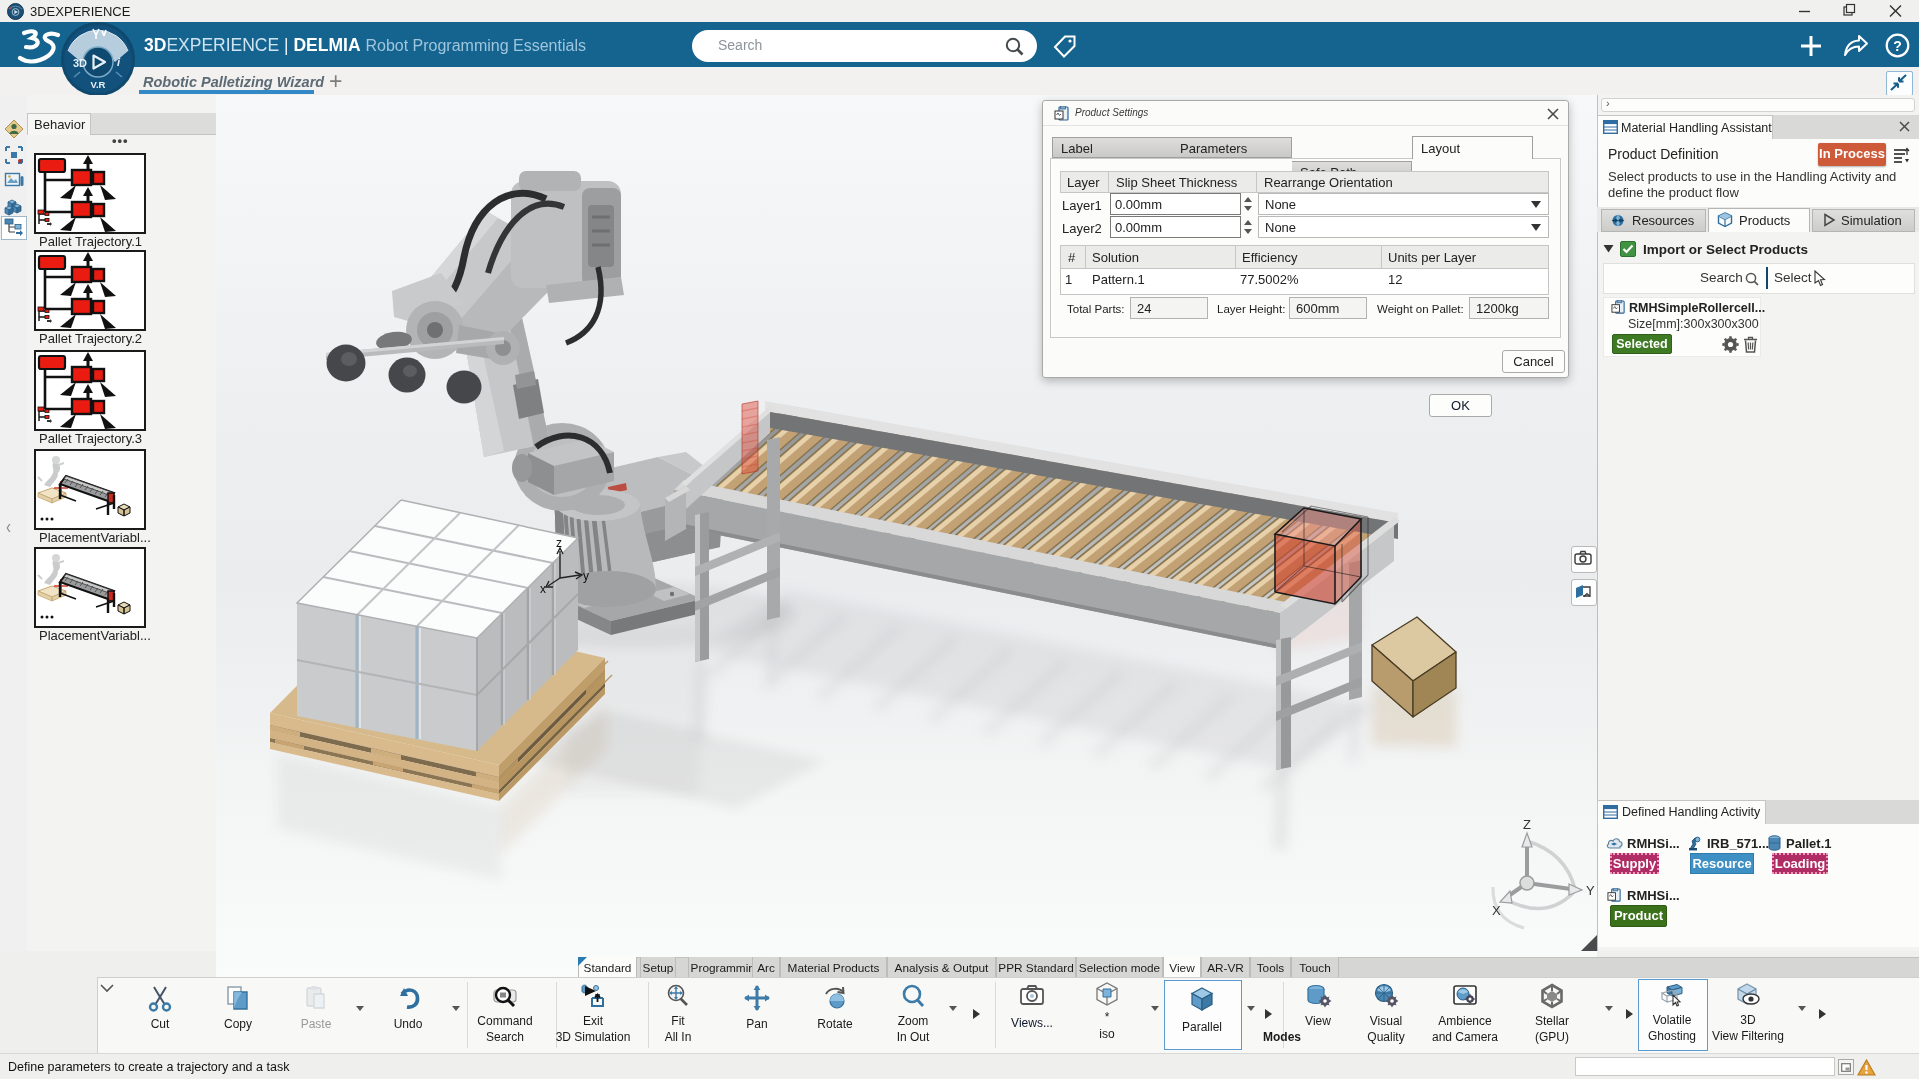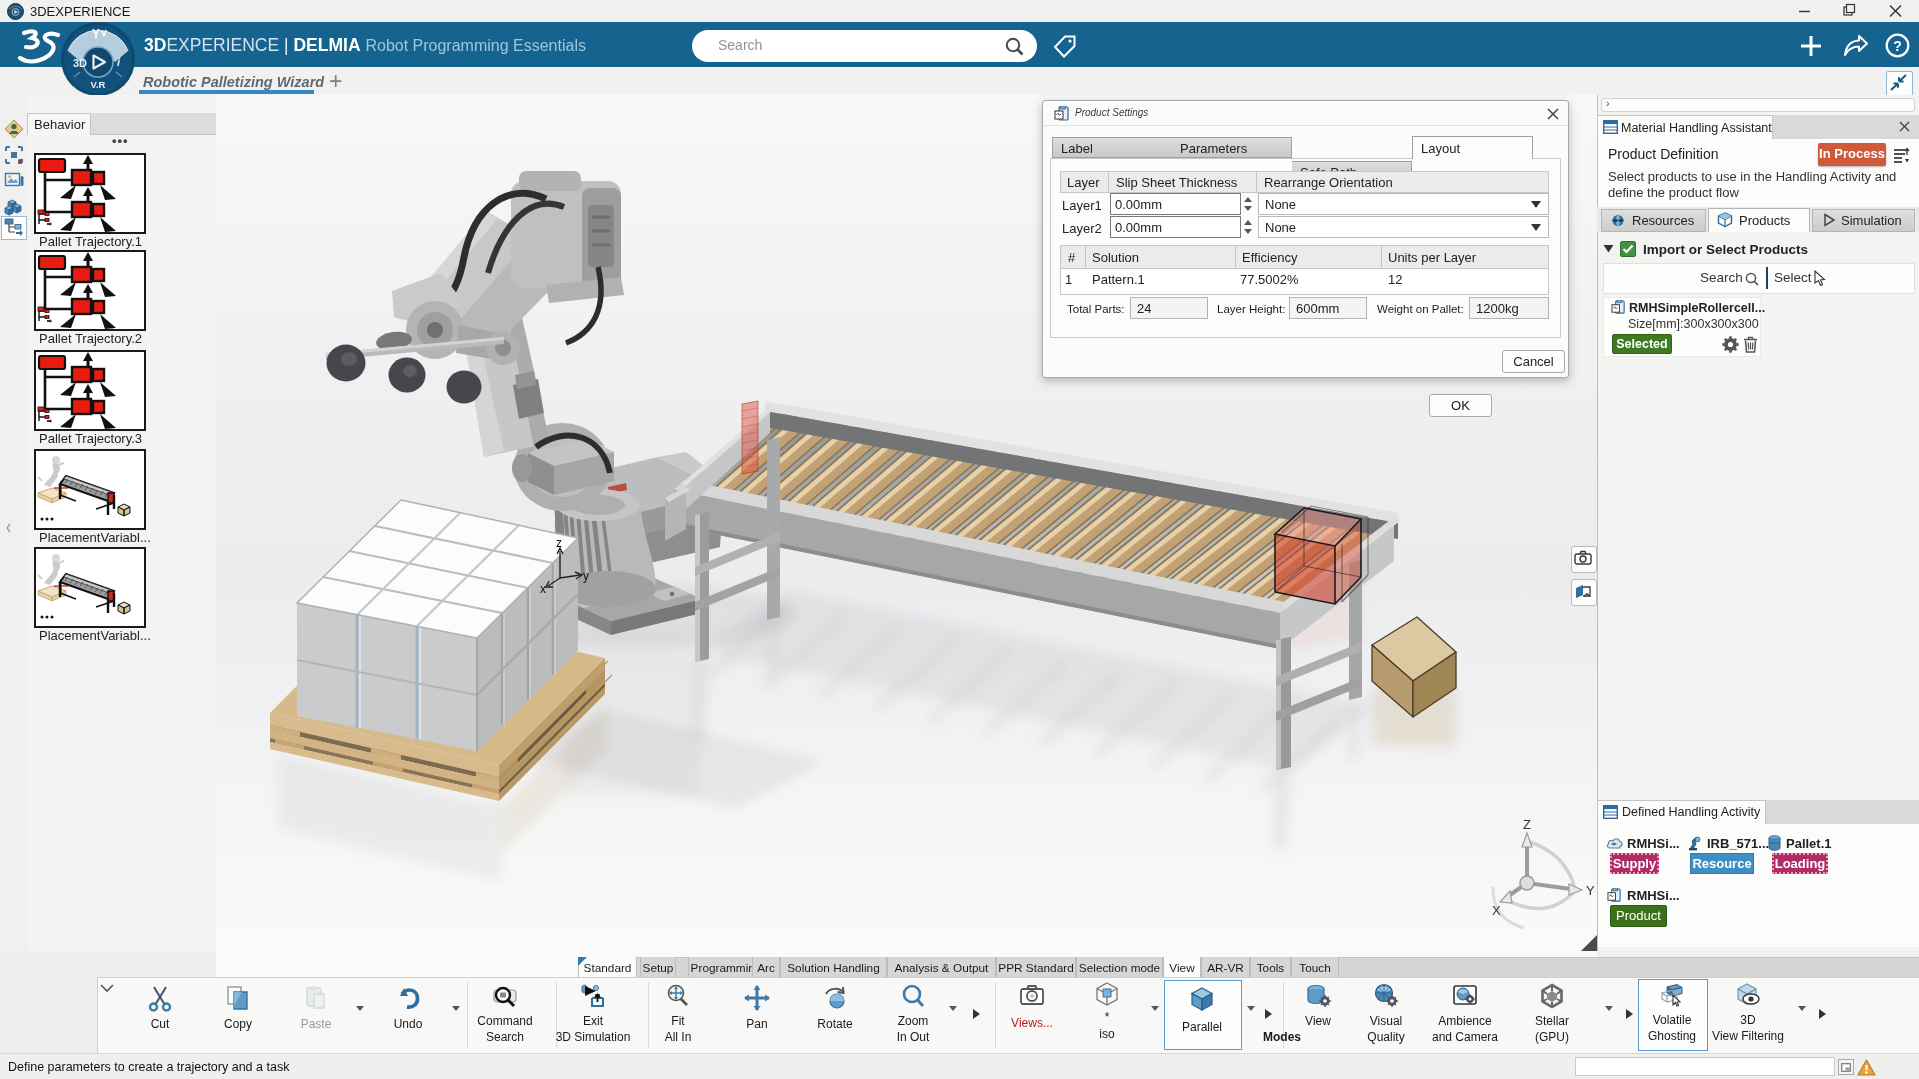--- a/index.html
+++ b/index.html
@@ -860,28 +860,28 @@
 <div class="abs nosel" style="left:1786px;top:836px;font-size:13px;font-weight:bold;color:#222;">Pallet.1</div>
 <div class="abs nosel" style="left:1772px;top:853px;width:56px;height:21px;background:#b02c64;border:2px dotted #ee9cbe;font-size:13px;font-weight:bold;color:#fff;text-align:center;padding-top:1px;box-sizing:border-box;">Loading</div>
 
 <svg class="abs" style="left:1607px;top:888px;" width="15" height="15" viewBox="0 0 16 16">
     <rect x="5" y="1" width="9" height="13" rx="1" fill="#e9f0f6" stroke="#2f6496" stroke-width="1.2"></rect>
     <rect x="6.5" y="0" width="5" height="3" fill="#89a8c4" stroke="#2f6496" stroke-width="0.8"></rect>
     <rect x="1" y="5" width="8" height="8" fill="#fff" stroke="#333" stroke-width="1"></rect>
     <path d="M2.5,9 L4,7 L5.5,9.5 L7,8" stroke="#555" stroke-width="1" fill="none"></path>
   </svg>
 <div class="abs nosel" style="left:1627px;top:888px;font-size:13px;font-weight:bold;color:#222;">RMHSi...</div>
-<div class="abs nosel" style="left:1610px;top:905px;width:57px;height:22px;background:#3c711b;border:1px solid #2e5a12;border-radius:2px;font-size:13px;font-weight:normal;color:#fff;text-align:center;padding-top:2px;box-sizing:border-box;">Product</div>
+<div class="abs nosel" style="left:1610px;top:905px;width:57px;height:22px;background:#3c711b;border:1px solid #2e5a12;border-radius:2px;font-size:13px;font-weight:bold;color:#fff;text-align:center;padding-top:2px;box-sizing:border-box;">Product</div>
 
 <div class="abs" style="left:578px;top:957px;width:1341px;height:20px;background:#d6d6d4;border-top:1px solid #c2c2c1;"></div>
 <div class="abs nosel" style="left:578px;top:957px;width:59px;height:20px;background:#fcfcfb;border-left:1px solid #bcbcbb;border-right:1px solid #bcbcbb;box-sizing:border-box;font-size:11.8px;color:#1a1a1a;text-align:center;padding-top:4px;">Standard</div>
 <div class="abs nosel" style="left:640px;top:957px;width:36px;height:20px;background:#d6d6d4;border-left:1px solid #bcbcbb;border-right:1px solid #bcbcbb;box-sizing:border-box;font-size:11.8px;color:#1a1a1a;text-align:center;padding-top:4px;">Setup</div>
 <div class="abs nosel" style="left:676px;top:957px;width:76px;height:20px;background:#d6d6d4;border-left:1px solid #bcbcbb;border-right:1px solid #bcbcbb;box-sizing:border-box;font-size:11.8px;color:#1a1a1a;text-align:center;padding-top:4px;margin-left:12px;">Programming</div>
 <div class="abs nosel" style="left:752px;top:957px;width:28px;height:20px;background:#d6d6d4;border-left:1px solid #bcbcbb;border-right:1px solid #bcbcbb;box-sizing:border-box;font-size:11.8px;color:#1a1a1a;text-align:center;padding-top:4px;">Arc</div>
-<div class="abs nosel" style="left:780px;top:957px;width:107px;height:20px;background:#d6d6d4;border-left:1px solid #bcbcbb;border-right:1px solid #bcbcbb;box-sizing:border-box;font-size:11.8px;color:#1a1a1a;text-align:center;padding-top:4px;">Solution Handling</div>
+<div class="abs nosel" style="left:780px;top:957px;width:107px;height:20px;background:#d6d6d4;border-left:1px solid #bcbcbb;border-right:1px solid #bcbcbb;box-sizing:border-box;font-size:11.8px;color:#1a1a1a;text-align:center;padding-top:4px;">Material Products</div>
 <div class="abs nosel" style="left:887px;top:957px;width:109px;height:20px;background:#d6d6d4;border-left:1px solid #bcbcbb;border-right:1px solid #bcbcbb;box-sizing:border-box;font-size:11.8px;color:#1a1a1a;text-align:center;padding-top:4px;">Analysis &amp; Output</div>
 <div class="abs nosel" style="left:996px;top:957px;width:80px;height:20px;background:#d6d6d4;border-left:1px solid #bcbcbb;border-right:1px solid #bcbcbb;box-sizing:border-box;font-size:11.8px;color:#1a1a1a;text-align:center;padding-top:4px;">PPR Standard</div>
 <div class="abs nosel" style="left:1076px;top:957px;width:87px;height:20px;background:#d6d6d4;border-left:1px solid #bcbcbb;border-right:1px solid #bcbcbb;box-sizing:border-box;font-size:11.8px;color:#1a1a1a;text-align:center;padding-top:4px;">Selection mode</div>
 <div class="abs nosel" style="left:1163px;top:957px;width:38px;height:20px;background:#fcfcfb;border-left:1px solid #bcbcbb;border-right:1px solid #bcbcbb;box-sizing:border-box;font-size:11.8px;color:#1a1a1a;text-align:center;padding-top:4px;">View</div>
 <div class="abs nosel" style="left:1201px;top:957px;width:49px;height:20px;background:#d6d6d4;border-left:1px solid #bcbcbb;border-right:1px solid #bcbcbb;box-sizing:border-box;font-size:11.8px;color:#1a1a1a;text-align:center;padding-top:4px;">AR-VR</div>
 <div class="abs nosel" style="left:1250px;top:957px;width:41px;height:20px;background:#d6d6d4;border-left:1px solid #bcbcbb;border-right:1px solid #bcbcbb;box-sizing:border-box;font-size:11.8px;color:#1a1a1a;text-align:center;padding-top:4px;">Tools</div>
 <div class="abs nosel" style="left:1291px;top:957px;width:48px;height:20px;background:#d6d6d4;border-left:1px solid #bcbcbb;border-right:1px solid #bcbcbb;box-sizing:border-box;font-size:11.8px;color:#1a1a1a;text-align:center;padding-top:4px;">Touch</div>
 <svg class="abs" style="left:578px;top:957px;" width="9" height="9" viewBox="0 0 9 9">
     <path d="M0,0 L9,0 L0,9 Z" fill="#2b7bb2"></path>
   </svg>
@@ -972,21 +972,21 @@
 <svg class="abs" style="left:972px;top:1008px;" width="9" height="12" viewBox="0 0 9 12">
     <path d="M1,1 L8,6 L1,11 Z" fill="#333"></path>
   </svg>
 <div class="abs" style="left:995px;top:982px;width:1px;height:66px;background:#dadad9;"></div>
 <svg class="abs" style="left:1018px;top:982px;" width="28" height="28" viewBox="0 0 28 28">
     <rect x="3" y="7" width="22" height="15" rx="2" fill="#fff" stroke="#555" stroke-width="1.8"></rect>
     <path d="M9,7 L10.5,4 L17.5,4 L19,7" fill="none" stroke="#555" stroke-width="1.8"></path>
     <circle cx="14" cy="14" r="5" fill="none" stroke="#555" stroke-width="1.8"></circle>
     <circle cx="14" cy="14" r="2" fill="#aac7dd"></circle>
   </svg>
-<div class="abs nosel" style="left:977px;top:1016px;width:110px;text-align:center;font-size:12px;color:#b91c1c;">Views...</div>
+<div class="abs nosel" style="left:977px;top:1016px;width:110px;text-align:center;font-size:12px;color:#0f172a;">Views...</div>
 <svg class="abs" style="left:1093px;top:980px;" width="28" height="28" viewBox="0 0 28 28">
     <path d="M14,3 L24,8.5 L24,19.5 L14,25 L4,19.5 L4,8.5 Z" fill="none" stroke="#777" stroke-width="1.3"></path>
     <path d="M4,8.5 L14,14 L24,8.5 M14,14 L14,25" fill="none" stroke="#777" stroke-width="1.3"></path>
     <path d="M10,9 L18,9 L18,17 L10,17 Z" fill="#7db3d8" stroke="#35719c" stroke-width="1"></path>
   </svg>
 <div class="abs nosel" style="left:1052px;top:1010px;width:110px;text-align:center;font-size:12px;color:#1a1a1a;">*</div>
 <div class="abs nosel" style="left:1052px;top:1027px;width:110px;text-align:center;font-size:12px;color:#1a1a1a;">iso</div>
 <svg class="abs" style="left:1150px;top:1005px;" width="10" height="7" viewBox="0 0 10 7">
     <path d="M1,1 L5,6 L9,1 Z" fill="#555"></path>
   </svg>

